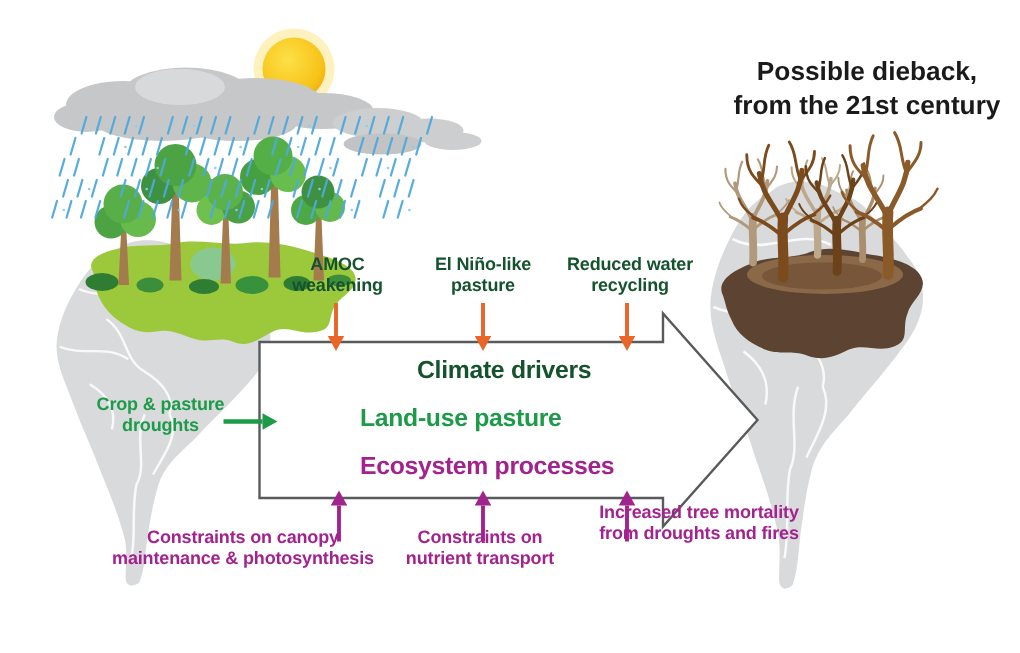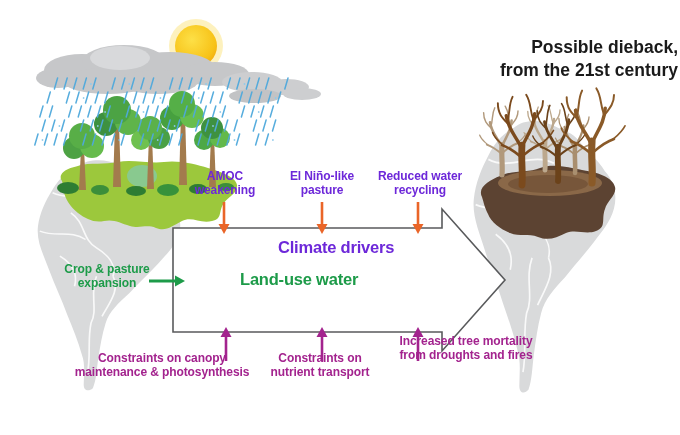--- a/index.html
+++ b/index.html
@@ -4,24 +4,24 @@
 <style>
   html,body{margin:0;padding:0;background:#ffffff;}
   .stage{
     position:relative;width:680px;height:435px;overflow:hidden;background:#ffffff;
     font-family:"Liberation Sans","DejaVu Sans",sans-serif;
   }
   .scene{position:absolute;left:0;top:0;}
   .txt{position:absolute;font-weight:700;}
   .title{
     left:478px;top:36px;width:200px;
-    font-size:17.5px;line-height:22.5px;color:#1a1a1a;text-align:right;
+    font-size:17.5px;line-height:22.5px;color:#1a1a1a;text-align:center;
   }
   .lbl{font-size:12px;line-height:13.5px;text-align:center;letter-spacing:-0.1px;}
-  .orange{color:#6d28d9;}
+  .orange{color:#14532d;}
   .green{color:#1D9B49;}
   .purple{color:#A3238E;}
   .lbl-amoc{left:165px;top:170px;width:120px;}
   .lbl-elnino{left:262px;top:170px;width:120px;}
   .lbl-water{left:360px;top:170px;width:120px;}
   .lbl-crop{left:43px;top:263px;width:128px;}
   .lbl-canopy{left:56px;top:352px;width:212px;}
   .lbl-nutrient{left:260px;top:352px;width:120px;}
   .lbl-mortality{left:384px;top:335px;width:164px;}
   .arrowline{font-size:16.5px;white-space:nowrap;letter-spacing:-0.2px;left:240px;}
@@ -347,32 +347,33 @@
     <span>El Niño-like</span><br>
     <span>pasture</span>
   </div>
   <div class="txt lbl orange lbl-water">
     <span>Reduced water</span><br>
     <span>recycling</span>
   </div>
 
   <div class="txt lbl green lbl-crop">
     <span>Crop &amp; pasture</span><br>
-    <span>expansion</span>
+    <span>droughts</span>
   </div>
 
   <div class="txt lbl purple lbl-canopy">
     <span>Constraints on canopy</span><br>
     <span>maintenance &amp; photosynthesis</span>
   </div>
   <div class="txt lbl purple lbl-nutrient">
     <span>Constraints on</span><br>
     <span>nutrient transport</span>
   </div>
   <div class="txt lbl purple lbl-mortality">
     <span>Increased tree mortality</span><br>
     <span>from droughts and fires</span>
   </div>
 
   <div class="txt arrowline orange al-climate">Climate drivers</div>
-  <div class="txt arrowline green al-landuse">Land-use water</div>
+  <div class="txt arrowline green al-landuse">Land-use pasture</div>
+  <div class="txt arrowline purple al-ecosystem">Ecosystem processes</div>
 
 </div>
 
 </body></html>

